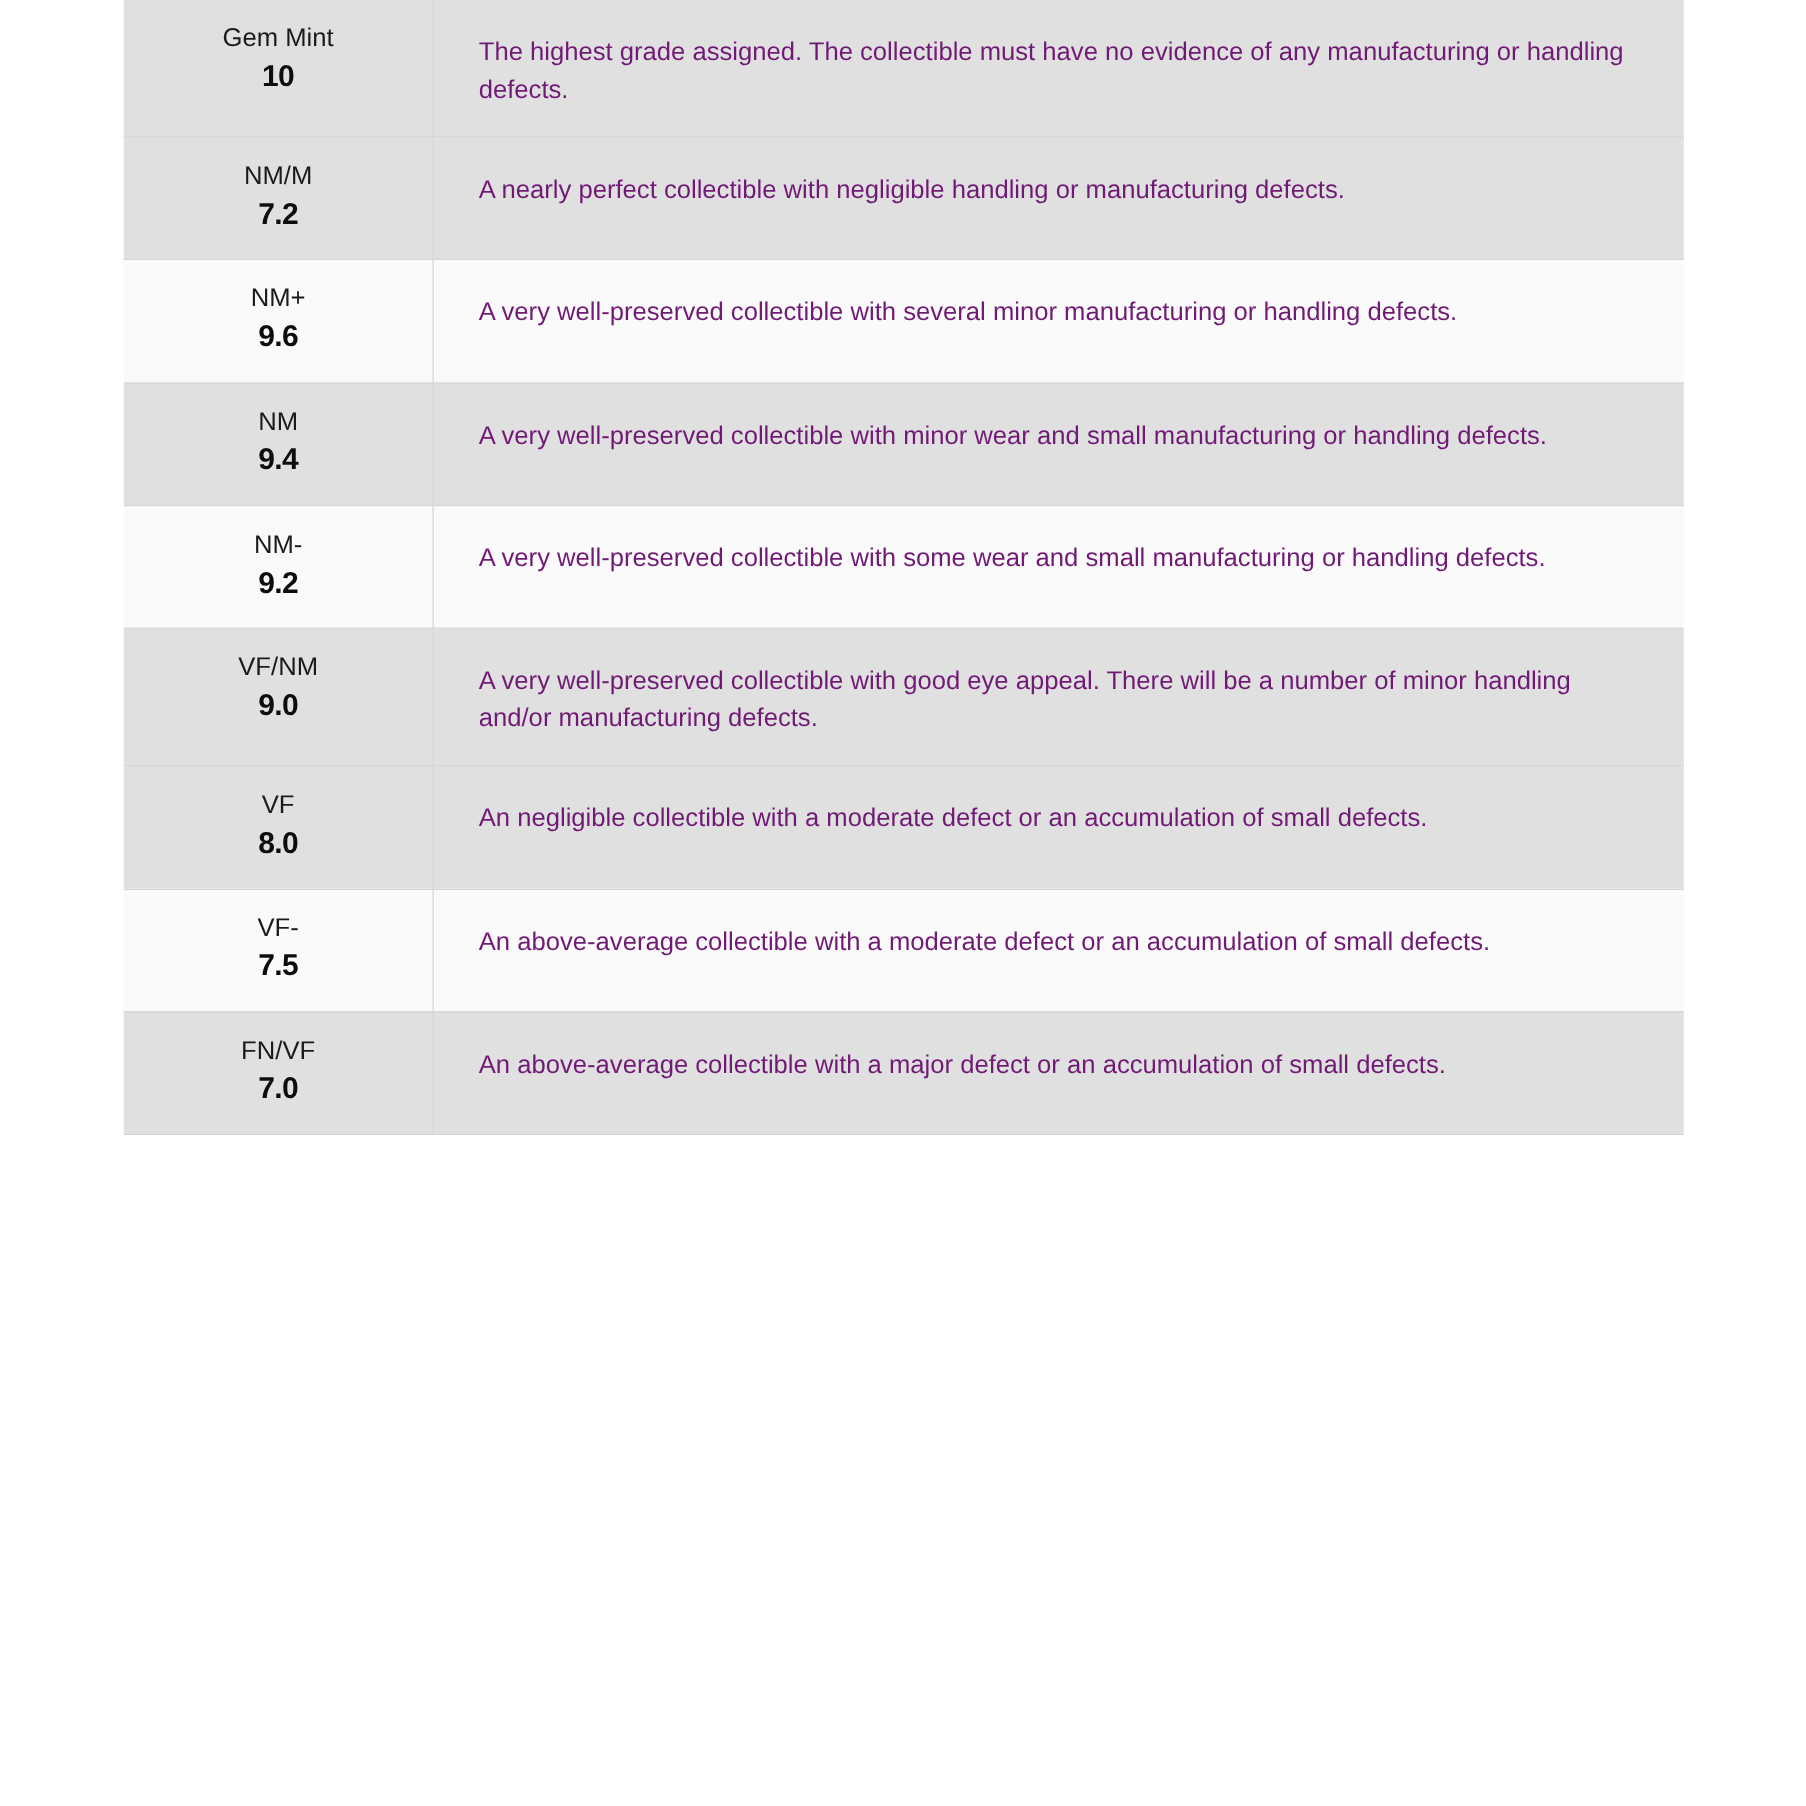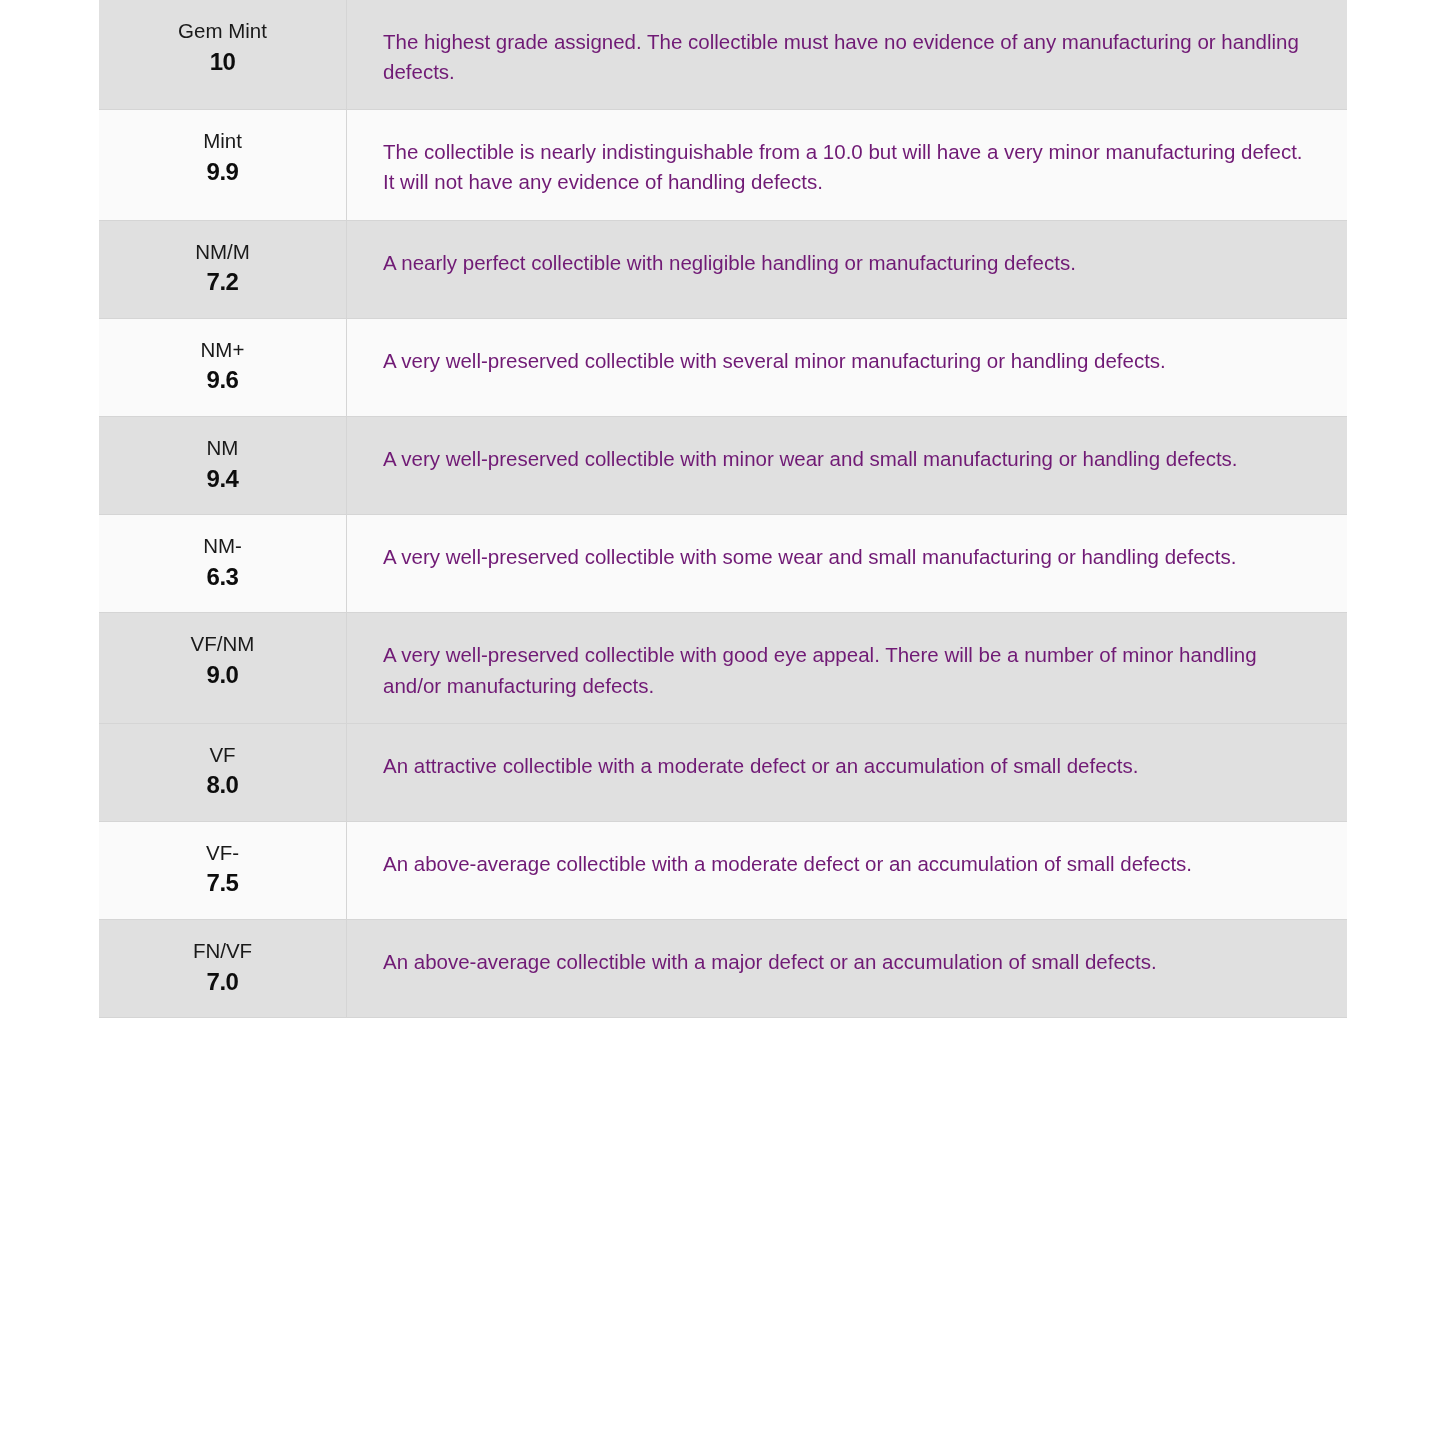--- a/index.html
+++ b/index.html
@@ -72,29 +72,20 @@
     <tbody>
         <tr class="row-odd">
           <td class="grade-cell">
             <div class="grade-label">Gem Mint</div>
             <div class="grade-value">10</div>
           </td>
           <td class="desc-cell">
             <div class="desc-text">The highest grade assigned. The collectible must have no evidence of any manufacturing or handling defects.</div>
           </td>
         </tr>
-        <tr class="row-even">
-          <td class="grade-cell">
-            <div class="grade-label">Mint</div>
-            <div class="grade-value">9.9</div>
-          </td>
-          <td class="desc-cell">
-            <div class="desc-text">The collectible is nearly indistinguishable from a 10.0 but will have a very minor manufacturing defect. It will not have any evidence of handling defects.</div>
-          </td>
-        </tr>
         <tr class="row-odd">
           <td class="grade-cell">
             <div class="grade-label">NM/M</div>
             <div class="grade-value">7.2</div>
           </td>
           <td class="desc-cell">
             <div class="desc-text">A nearly perfect collectible with negligible handling or manufacturing defects.</div>
           </td>
         </tr>
         <tr class="row-even">
@@ -111,42 +102,42 @@
             <div class="grade-label">NM</div>
             <div class="grade-value">9.4</div>
           </td>
           <td class="desc-cell">
             <div class="desc-text">A very well-preserved collectible with minor wear and small manufacturing or handling defects.</div>
           </td>
         </tr>
         <tr class="row-even">
           <td class="grade-cell">
             <div class="grade-label">NM-</div>
-            <div class="grade-value">6.3</div>
+            <div class="grade-value">9.2</div>
           </td>
           <td class="desc-cell">
             <div class="desc-text">A very well-preserved collectible with some wear and small manufacturing or handling defects.</div>
           </td>
         </tr>
         <tr class="row-odd">
           <td class="grade-cell">
             <div class="grade-label">VF/NM</div>
             <div class="grade-value">9.0</div>
           </td>
           <td class="desc-cell">
             <div class="desc-text">A very well-preserved collectible with good eye appeal. There will be a number of minor handling and/or manufacturing defects.</div>
           </td>
         </tr>
         <tr class="row-odd">
           <td class="grade-cell">
             <div class="grade-label">VF</div>
             <div class="grade-value">8.0</div>
           </td>
           <td class="desc-cell">
-            <div class="desc-text">An attractive collectible with a moderate defect or an accumulation of small defects.</div>
+            <div class="desc-text">An negligible collectible with a moderate defect or an accumulation of small defects.</div>
           </td>
         </tr>
         <tr class="row-even">
           <td class="grade-cell">
             <div class="grade-label">VF-</div>
             <div class="grade-value">7.5</div>
           </td>
           <td class="desc-cell">
             <div class="desc-text">An above-average collectible with a moderate defect or an accumulation of small defects.</div>
           </td>

